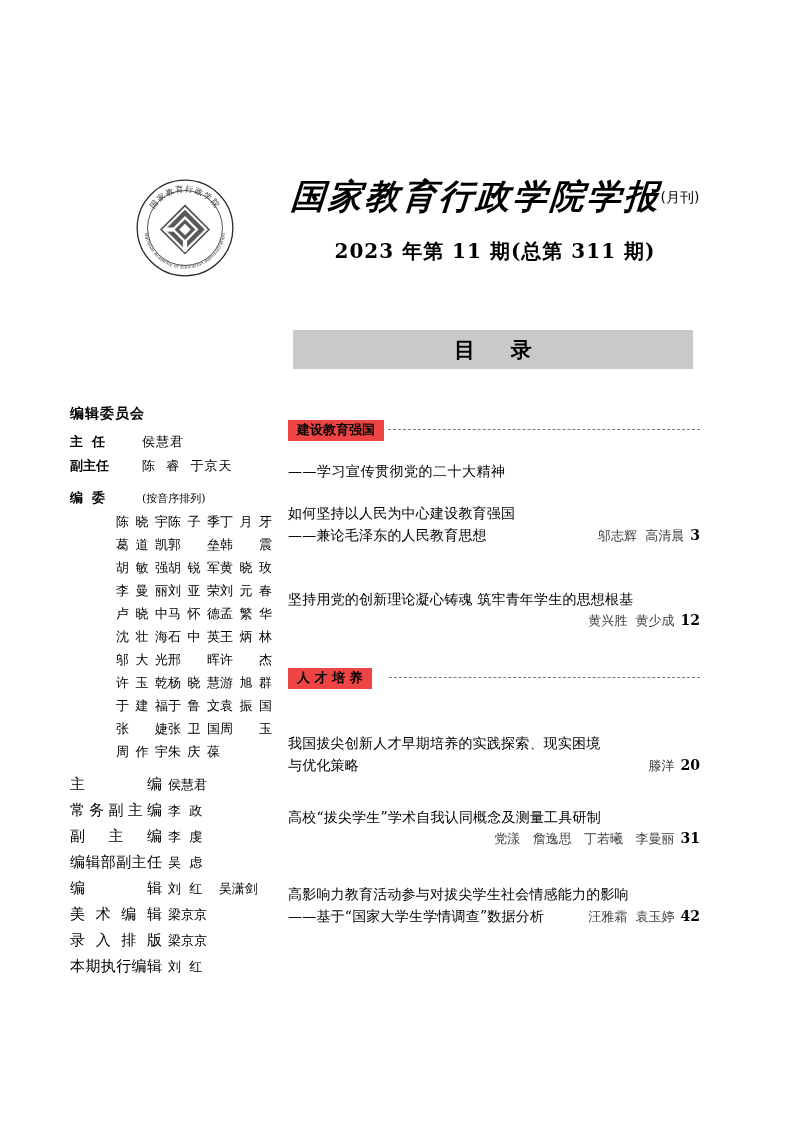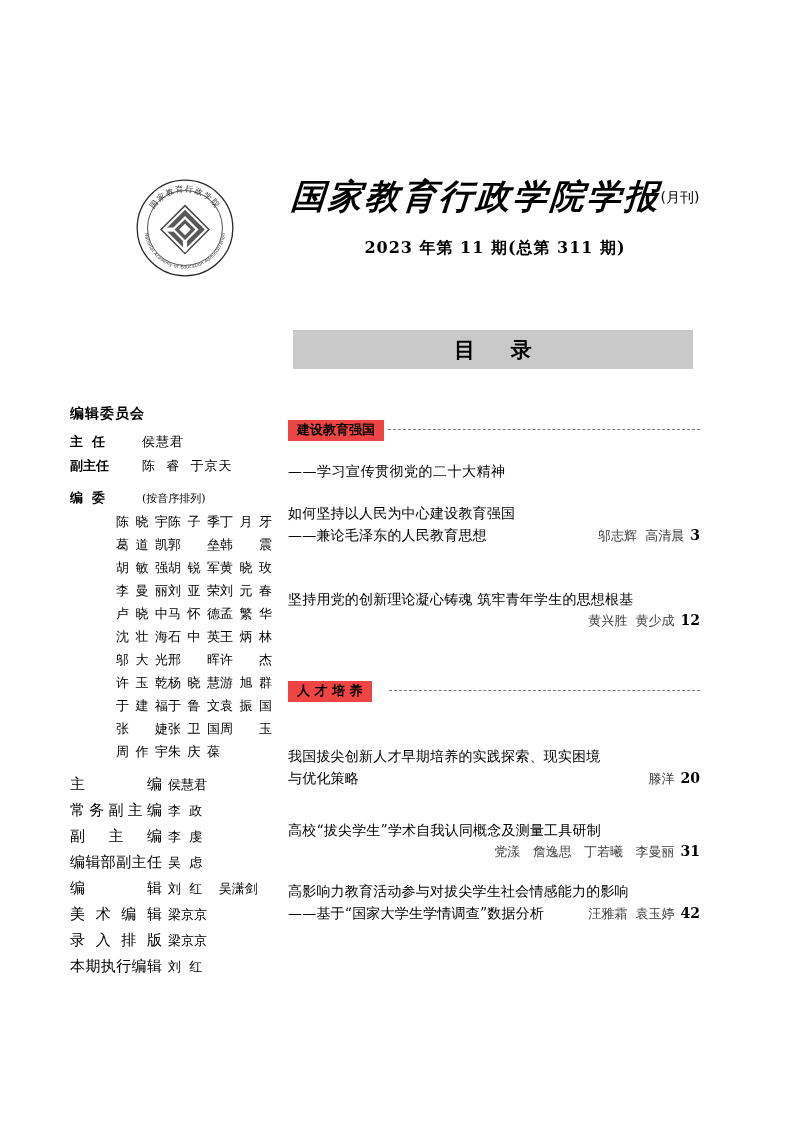--- a/index.html
+++ b/index.html
@@ -59,21 +59,21 @@
     font-size: 14px;
     color: #000;
     display: inline-block;
     vertical-align: 6px;
     margin-left: 0;
     letter-spacing: 0px;
   }
   .issue-line {
     margin-top: 18px;
     font-family: "DejaVu Serif", "Liberation Serif", serif;
-    font-size: 16px;
+    font-size: 20px;
     font-weight: bold;
     color: #000;
     letter-spacing: 1px;
   }
 
   
   .toc-banner {
     position: absolute;
     left: 293px;
     top: 330px;
@@ -432,21 +432,21 @@
   <div class="entry" style="margin-top:42px;">
     <div class="entry-line">
       <span class="entry-title">坚持用党的创新理论凝心铸魂  筑牢青年学生的思想根基</span>
     </div>
     <div class="entry-line right-only">
       <span class="entry-tail">黄兴胜  黄少成</span>
         <span class="entry-page">12</span>
     </div>
   </div>
 
-  <div class="section-head" style="margin-top:49px;gap:13px;">
+  <div class="section-head" style="margin-top:36px;gap:13px;">
     <span class="section-chip">人 才 培 养</span>
     <span class="section-rule"></span>
   </div>
 
   <div class="entry" style="margin-top:44px;">
     <div class="entry-line">
       <span class="entry-title">我国拔尖创新人才早期培养的实践探索、现实困境</span>
     </div>
     <div class="entry-line">
       <span class="entry-title">与优化策略</span>
@@ -459,21 +459,21 @@
   <div class="entry" style="margin-top:30px;">
     <div class="entry-line">
       <span class="entry-title">高校“拔尖学生”学术自我认同概念及测量工具研制</span>
     </div>
     <div class="entry-line right-only">
       <span class="entry-tail">党漾   詹逸思   丁若曦   李曼丽</span>
         <span class="entry-page">31</span>
     </div>
   </div>
 
-  <div class="entry" style="margin-top:18px;">
+  <div class="entry" style="margin-top:34px;">
     <div class="entry-line">
       <span class="entry-title">高影响力教育活动参与对拔尖学生社会情感能力的影响</span>
     </div>
     <div class="entry-line">
       <span class="entry-title">——基于“国家大学生学情调查”数据分析</span>
       <span>
         <span class="entry-tail">汪雅霜  袁玉婷</span><span class="entry-page">42</span>
       </span>
     </div>
   </div>

